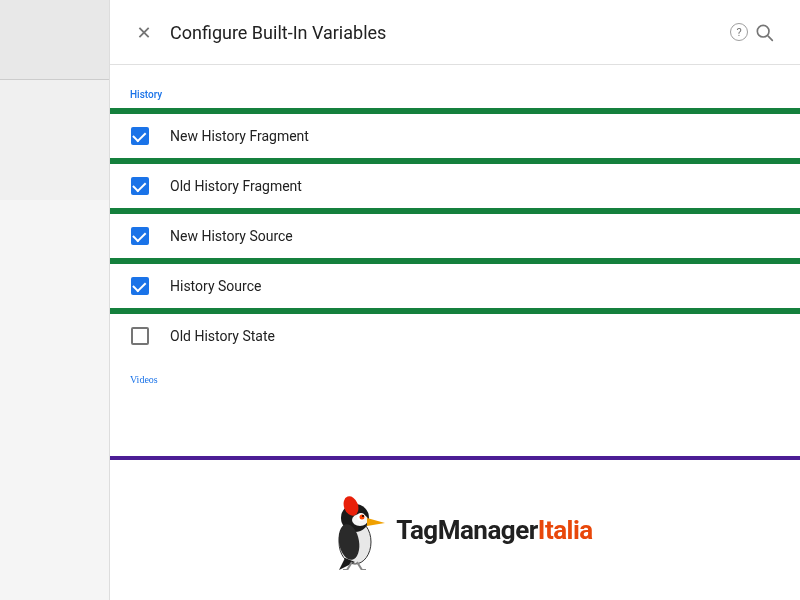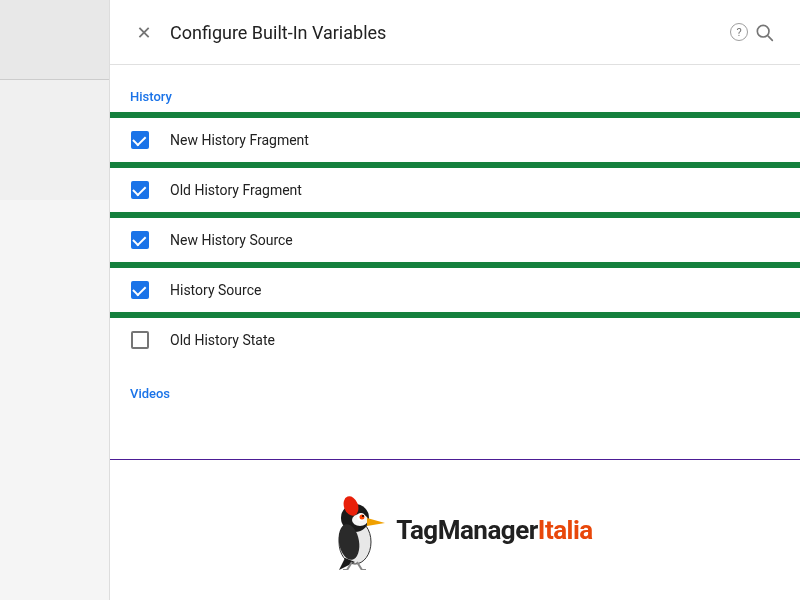--- a/index.html
+++ b/index.html
@@ -106,21 +106,21 @@
     
     .panel-content {
       flex: 1;
       overflow-y: auto;
       padding: 16px 0;
     }
 
     
     .section-label {
       color: #1a73e8;
-      font-size: 13px;
+      font-size: 10px;
       font-weight: 500;
       padding: 8px 20px 8px 20px;
     }
 
     
     .list-item {
       display: flex;
       align-items: center;
       padding: 12px 20px;
       border-top: 6px solid #15803d;
@@ -168,21 +168,21 @@
       font-size: 14px;
       color: #212121;
       font-weight: 400;
     }
 
     
     .logo-area {
       display: flex;
       justify-content: center;
       padding: 30px 20px;
-      border-top: 1px solid #4c1d95;
+      border-top: 4px solid #4c1d95;
     }
 
     .logo-container {
       display: flex;
       align-items: center;
       gap: 4px;
     }
 
     .logo-text {
       font-size: 26px;
@@ -260,21 +260,21 @@
         <span class="item-label">History Source</span>
       </div>
 
       <div class="list-item">
         <div class="checkbox-wrapper">
           <div class="checkbox-unchecked"></div>
         </div>
         <span class="item-label">Old History State</span>
       </div>
 
-      <div class="section-label" style="margin-top: 16px;">
+      <div class="section-label" style="margin-top: 8px; font-family: Liberation Serif, serif;">
         <span>Videos</span>
       </div>
 
     </div>
 
     <div class="logo-area">
       <div class="logo-container">
 
         <svg width="75" height="80" viewBox="0 0 75 80">
 

